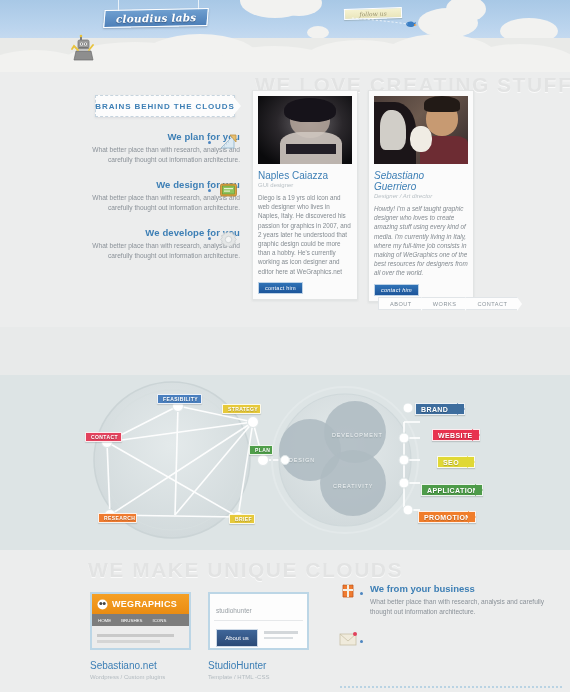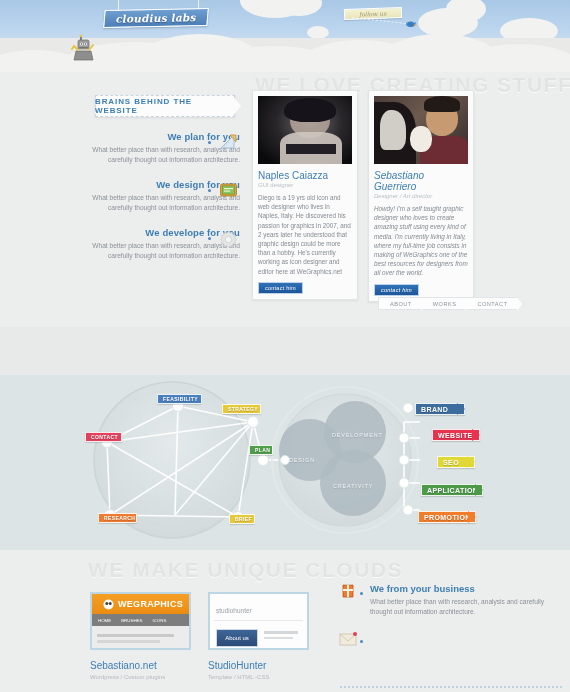--- a/index.html
+++ b/index.html
@@ -255,21 +255,21 @@
     </svg>
   </div>
 
   <div class="body-bg"></div>
 
   <div class="headline" id="h-love">WE LOVE CREATING STUFF</div>
 
   <div class="brains-ribbon">
     <div class="rib-body"></div>
     <div class="rib-tip"></div>
-    <span>BRAINS BEHIND THE WEBSITE</span>
+    <span>BRAINS BEHIND THE CLOUDS</span>
   </div>
 
   <div class="feat" style="left:80px; top:131px;">
     <h3>We plan for you</h3>
     <p>What better place than with research, analysis and carefully thought out information architecture.</p>
   </div>
   <div class="feat-bullet" style="left:208px; top:141px;"></div>
   <svg class="feat-icon" style="left:219px; top:133px;" viewBox="0 0 19 17">
     <path d="M2 15 L15 15 L15 2 Z" fill="#dbe9f2" stroke="#90b3ca" stroke-width=".8"></path>
     <path d="M11 2 L17 2 L17 9 Z" fill="#e8bf6e" stroke="#c09545" stroke-width=".8"></path>
@@ -419,21 +419,21 @@
   <div class="dlabel arrow" style="left:415px; top:403px; width:50px; height:12px; background:#3d6d9e; font-size:7px;">BRAND</div>
   <div class="dlabel arrow" style="left:432px; top:429px; width:48px; height:12px; background:#e8334f; font-size:7px;">WEBSITE</div>
   <div class="dlabel arrow" style="left:437px; top:456px; width:38px; height:12px; background:#e0d835; font-size:7px;">SEO</div>
   <div class="dlabel arrow" style="left:421px; top:484px; width:62px; height:12px; background:#4d9b49; font-size:7px;">APPLICATION</div>
   <div class="dlabel arrow" style="left:418px; top:511px; width:58px; height:12px; background:#f07d2b; font-size:7px;">PROMOTION</div>
 
   <div class="bottom-sect"></div>
   <div class="headline" id="h-unique">WE MAKE UNIQUE CLOUDS</div>
 
   <div class="thumb" style="left:90px; top:592px; width:101px; height:58px;">
-    <div style="height:20px;background:linear-gradient(180deg,#f5a025,#ea8c12);display:flex;align-items:center;padding-left:11px;">
+    <div style="height:20px;background:linear-gradient(180deg,#f5a025,#ea8c12);display:flex;align-items:center;padding-left:5px;">
       <svg width="11" height="11" viewBox="0 0 11 11">
         <circle cx="5.5" cy="5.5" r="5" fill="#fff"></circle>
           <circle cx="3.8" cy="4.5" r="1.5" fill="#444"></circle>
           <circle cx="7.2" cy="4.5" r="1.5" fill="#444"></circle>
       </svg>
       <span style="margin-left:4px;font-size:9px;font-weight:bold;color:#fff;letter-spacing:.3px;">WEGRAPHICS</span>
     </div>
     <div style="height:12px;background:#7d7d7d;display:flex;align-items:center;gap:10px;padding-left:6px;">
       <span style="font-size:4.4px;color:#fff;">HOME</span>
       <span style="font-size:4.4px;color:#fff;">BRUSHES</span>

